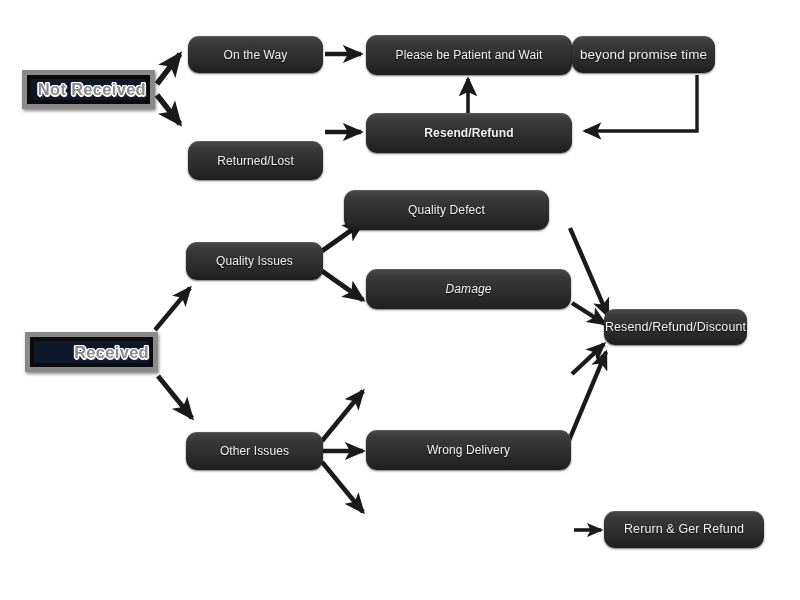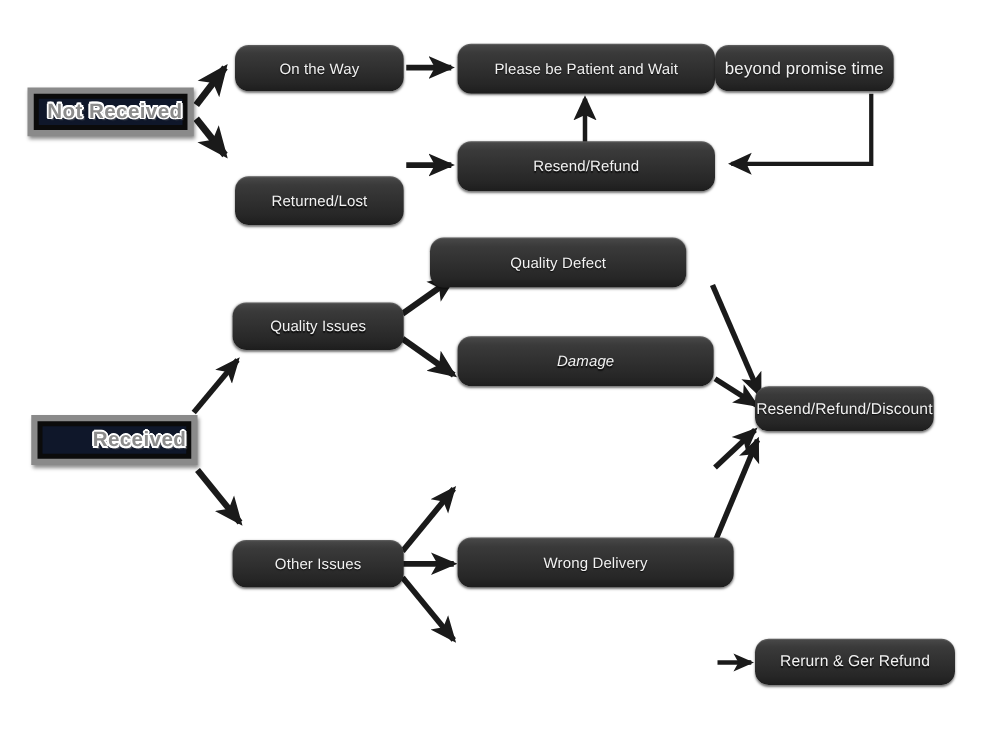--- a/index.html
+++ b/index.html
@@ -163,21 +163,21 @@
   </div>
 
   <div class="node" style="left:188px; top:113px; width:135px; height:39px;margin-top:28px;">
     <span class="lbl">Returned/Lost</span>
   </div>
 
   <div class="node" style="left:366px; top:35px; width:206px; height:40px;">
     <span class="lbl">Please be Patient and Wait</span>
   </div>
 
-  <div class="node" style="left:366px; top:113px; width:206px; height:40px;">
+  <div class="node" style="left:366px; top:113px; width:206px; height:40px;font-weight:bold;">
     <span class="lbl">Resend/Refund</span>
   </div>
 
   <div class="node small" style="left:572px; top:36px; width:143px; height:37px;">
     <span class="lbl">beyond promise time</span>
   </div>
 
   <div class="frame" style="left:25px; top:332px; width:133px; height:40px;">
     <div class="mid">
       <div class="inner">
@@ -196,21 +196,21 @@
 
   <div class="node" style="left:344px; top:190px; width:205px; height:40px;">
     <span class="lbl">Quality Defect</span>
   </div>
 
   <div class="node" style="left:366px; top:269px; width:205px; height:40px;font-style:italic;">
     <span class="lbl">Damage</span>
   </div>
 
 
-  <div class="node" style="left:366px; top:430px; width:221px; height:40px;">
+  <div class="node" style="left:366px; top:430px; width:205px; height:40px;">
     <span class="lbl">Wrong Delivery</span>
   </div>
 
 
   <div class="node tiny" style="left:604px; top:309px; width:143px; height:36px;">
     <span class="lbl">Resend/Refund/Discount</span>
   </div>
 
   <div class="node tiny" style="left:604px; top:511px; width:160px; height:37px;">
     <span class="lbl">Rerurn &amp; Ger Refund</span>

